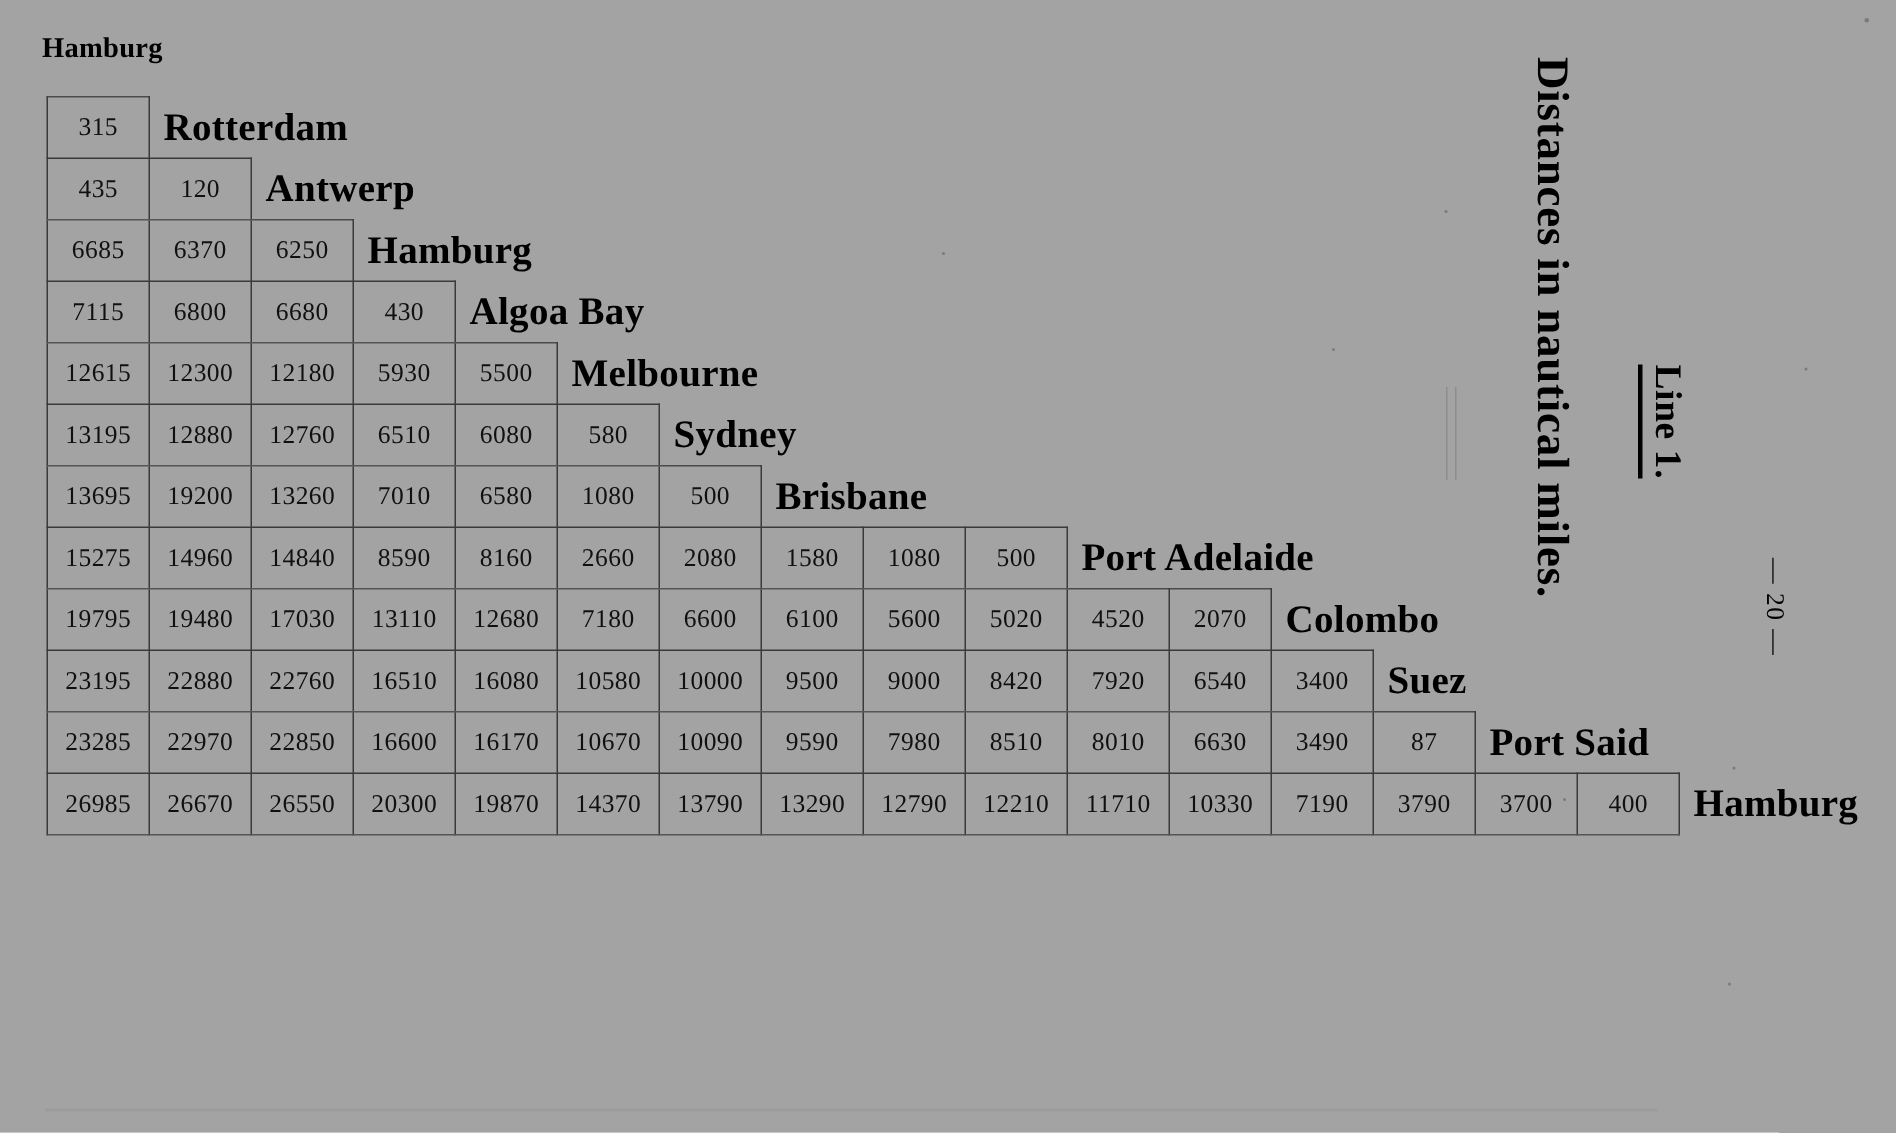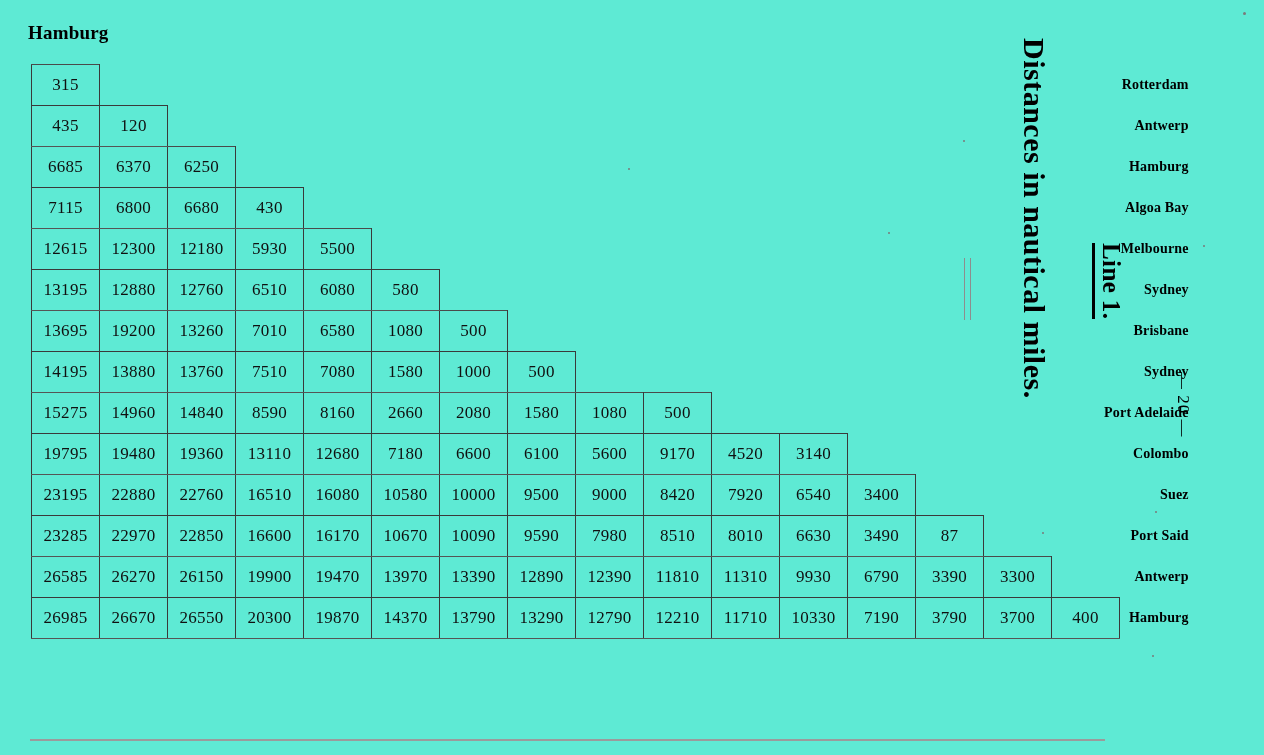--- a/index.html
+++ b/index.html
@@ -16,21 +16,21 @@
     font-family: "Liberation Serif", "DejaVu Serif", serif;
     color: #000000;
     -webkit-font-smoothing: none;
   }
 
   #page {
     position: absolute;
     left: 0; top: 0;
     width: 1264px;
     height: 755px;
-    background: #5eead4;
+    background: #a3a3a3;
   }
 
   
   .speck {
     position: absolute;
     background: #7a7a7a;
     border-radius: 50%;
   }
 
   
@@ -56,24 +56,24 @@
   #triangle-table td.num {
     border: 1px solid #3a3a3a;
     border-width: 1px 1px 1px 1px;
     color: #101010;
   }
   
   #triangle-table tr:nth-child(odd) td.num { border-top-color: #4a4a4a; }
   #triangle-table tr:nth-child(even) td.num { border-bottom-color: #555; }
 
   #triangle-table td.port {
-    text-align: right;
+    text-align: left;
     padding-left: 9px;
     font-weight: bold;
-    font-size: 14px;
+    font-size: 26px;
     white-space: nowrap;
     letter-spacing: 0.2px;
     border: none;
     font-family: Liberation Serif, serif;
   }
 
   
   #origin-label {
     position: absolute;
     left: 28px;
@@ -220,58 +220,47 @@
         </tr>
         <tr>
           <td class="num">13695</td>
           <td class="num">19200</td>
           <td class="num">13260</td>
           <td class="num">7010</td>
           <td class="num">6580</td>
           <td class="num">1080</td>
           <td class="num">500</td>
           <td class="port" colspan="10">Brisbane</td>
-        </tr>
-        <tr>
-          <td class="num">14195</td>
-          <td class="num">13880</td>
-          <td class="num">13760</td>
-          <td class="num">7510</td>
-          <td class="num">7080</td>
-          <td class="num">1580</td>
-          <td class="num">1000</td>
-          <td class="num">500</td>
-          <td class="port" colspan="9">Sydney</td>
         </tr>
         <tr>
           <td class="num">15275</td>
           <td class="num">14960</td>
           <td class="num">14840</td>
           <td class="num">8590</td>
           <td class="num">8160</td>
           <td class="num">2660</td>
           <td class="num">2080</td>
           <td class="num">1580</td>
           <td class="num">1080</td>
           <td class="num">500</td>
           <td class="port" colspan="7">Port Adelaide</td>
         </tr>
         <tr>
           <td class="num">19795</td>
           <td class="num">19480</td>
-          <td class="num">19360</td>
+          <td class="num">17030</td>
           <td class="num">13110</td>
           <td class="num">12680</td>
           <td class="num">7180</td>
           <td class="num">6600</td>
           <td class="num">6100</td>
           <td class="num">5600</td>
-          <td class="num">9170</td>
+          <td class="num">5020</td>
           <td class="num">4520</td>
-          <td class="num">3140</td>
+          <td class="num">2070</td>
           <td class="port" colspan="5">Colombo</td>
         </tr>
         <tr>
           <td class="num">23195</td>
           <td class="num">22880</td>
           <td class="num">22760</td>
           <td class="num">16510</td>
           <td class="num">16080</td>
           <td class="num">10580</td>
           <td class="num">10000</td>
@@ -292,38 +281,20 @@
           <td class="num">10670</td>
           <td class="num">10090</td>
           <td class="num">9590</td>
           <td class="num">7980</td>
           <td class="num">8510</td>
           <td class="num">8010</td>
           <td class="num">6630</td>
           <td class="num">3490</td>
           <td class="num">87</td>
           <td class="port" colspan="3">Port Said</td>
-        </tr>
-        <tr>
-          <td class="num">26585</td>
-          <td class="num">26270</td>
-          <td class="num">26150</td>
-          <td class="num">19900</td>
-          <td class="num">19470</td>
-          <td class="num">13970</td>
-          <td class="num">13390</td>
-          <td class="num">12890</td>
-          <td class="num">12390</td>
-          <td class="num">11810</td>
-          <td class="num">11310</td>
-          <td class="num">9930</td>
-          <td class="num">6790</td>
-          <td class="num">3390</td>
-          <td class="num">3300</td>
-          <td class="port" colspan="2">Antwerp</td>
         </tr>
         <tr>
           <td class="num">26985</td>
           <td class="num">26670</td>
           <td class="num">26550</td>
           <td class="num">20300</td>
           <td class="num">19870</td>
           <td class="num">14370</td>
           <td class="num">13790</td>
           <td class="num">13290</td>

